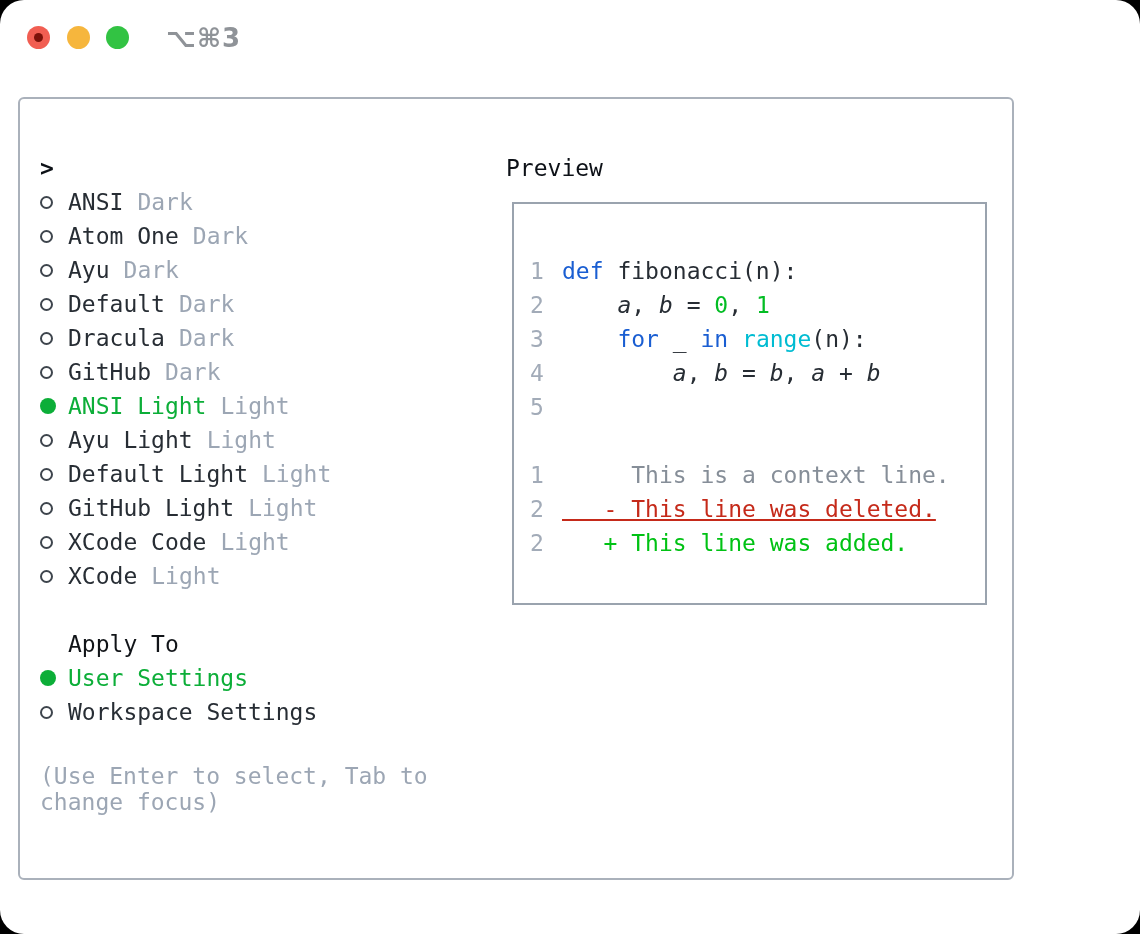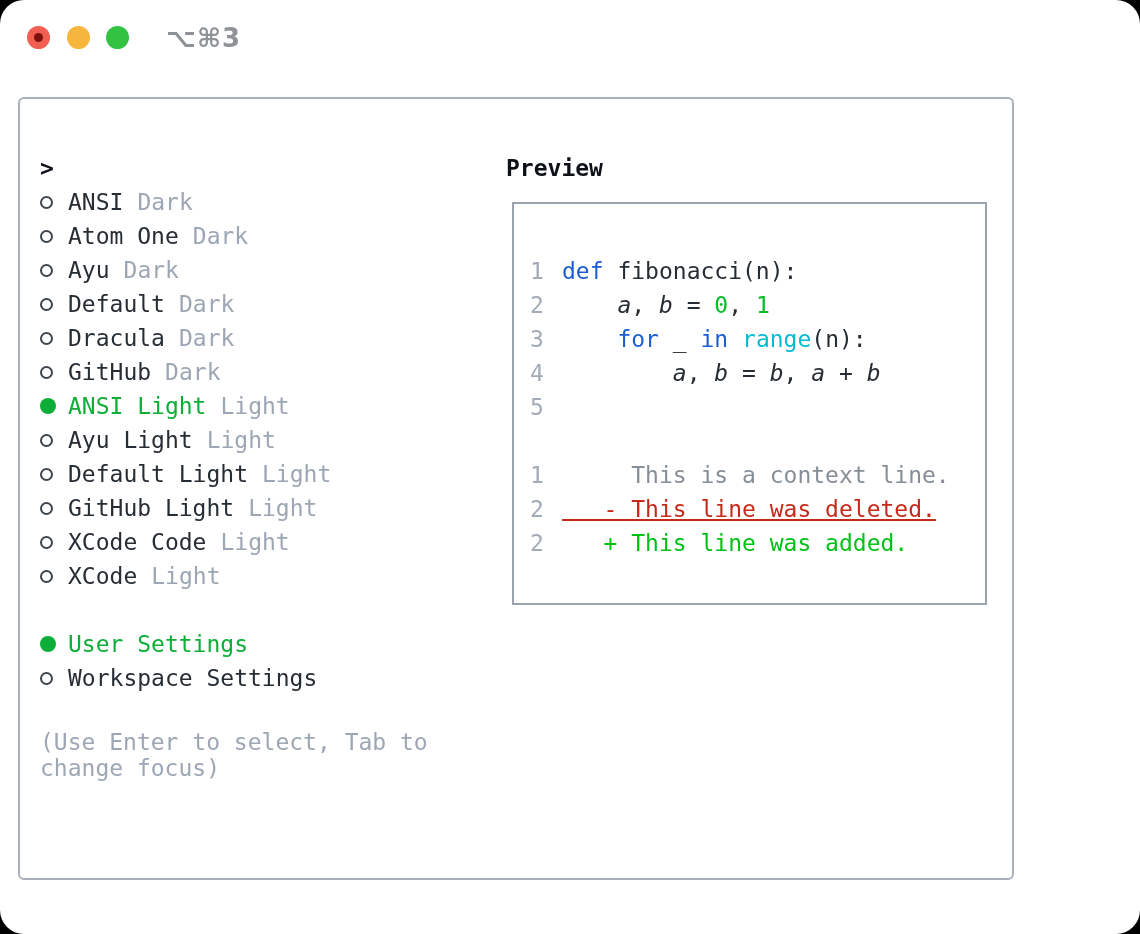--- a/index.html
+++ b/index.html
@@ -43,21 +43,21 @@
   .radio{width:13px;height:13px;border:2px solid var(--radioRing);border-radius:50%;}
   .radio.on{width:16px;height:16px;border:none;background:var(--selGreen);}
   .section-title{font-weight:700;color:var(--headerText);}
   .plain-title{color:#111418;}
   .tname{color:var(--text);}
   .tname.sel{color:var(--selGreen);}
   .tag{color:var(--muted);margin-left:14px;}
   .spacer{height:34px;}
   .help{color:var(--muted);line-height:26px;width:410px;margin-top:0;}
   
-  .preview-title{position:absolute;left:486px;top:52px;height:34px;display:flex;align-items:center;font-weight:700;color:var(--headerText);}
+  .preview-title{position:absolute;left:486px;top:52px;height:34px;display:flex;align-items:center;font-weight:400;color:var(--headerText);}
   .preview-box{
     position:absolute;left:492px;top:103px;width:475px;height:403px;
     border:2px solid var(--previewBorder);background:var(--windowBg);
     padding:50px 0 0 16px;overflow:hidden;
   }
   .pline{display:flex;align-items:center;height:34px;white-space:pre;}
   .ln{width:14px;margin-right:18px;color:var(--lnum);flex:0 0 14px;}
   .code{white-space:pre;}
   .c-fg{color:var(--text);}
   .c-kw{color:var(--kw);}
@@ -99,20 +99,24 @@
           <div class="row"><span class="mark"><span class="radio on"></span></span><span class="tname sel">ANSI Light</span><span class="tag">Light</span></div>
           <div class="row"><span class="mark"><span class="radio"></span></span><span class="tname">Ayu Light</span><span class="tag">Light</span></div>
           <div class="row"><span class="mark"><span class="radio"></span></span><span class="tname">Default Light</span><span class="tag">Light</span></div>
           <div class="row"><span class="mark"><span class="radio"></span></span><span class="tname">GitHub Light</span><span class="tag">Light</span></div>
           <div class="row"><span class="mark"><span class="radio"></span></span><span class="tname">XCode Code</span><span class="tag">Light</span></div>
           <div class="row"><span class="mark"><span class="radio"></span></span><span class="tname">XCode</span><span class="tag">Light</span></div>
         </div>
 
       <div class="spacer"></div>
 
+      <div class="row">
+        <span class="mark"></span>
+        <span class="plain-title">Apply To</span>
+      </div>
 
       <div>
           <div class="row"><span class="mark"><span class="radio on"></span></span><span class="tname sel">User Settings</span></div>
           <div class="row"><span class="mark"><span class="radio"></span></span><span class="tname">Workspace Settings</span></div>
         </div>
 
       <div class="spacer"></div>
 
       <div class="help">(Use Enter to select, Tab to change focus)</div>
     </div>

